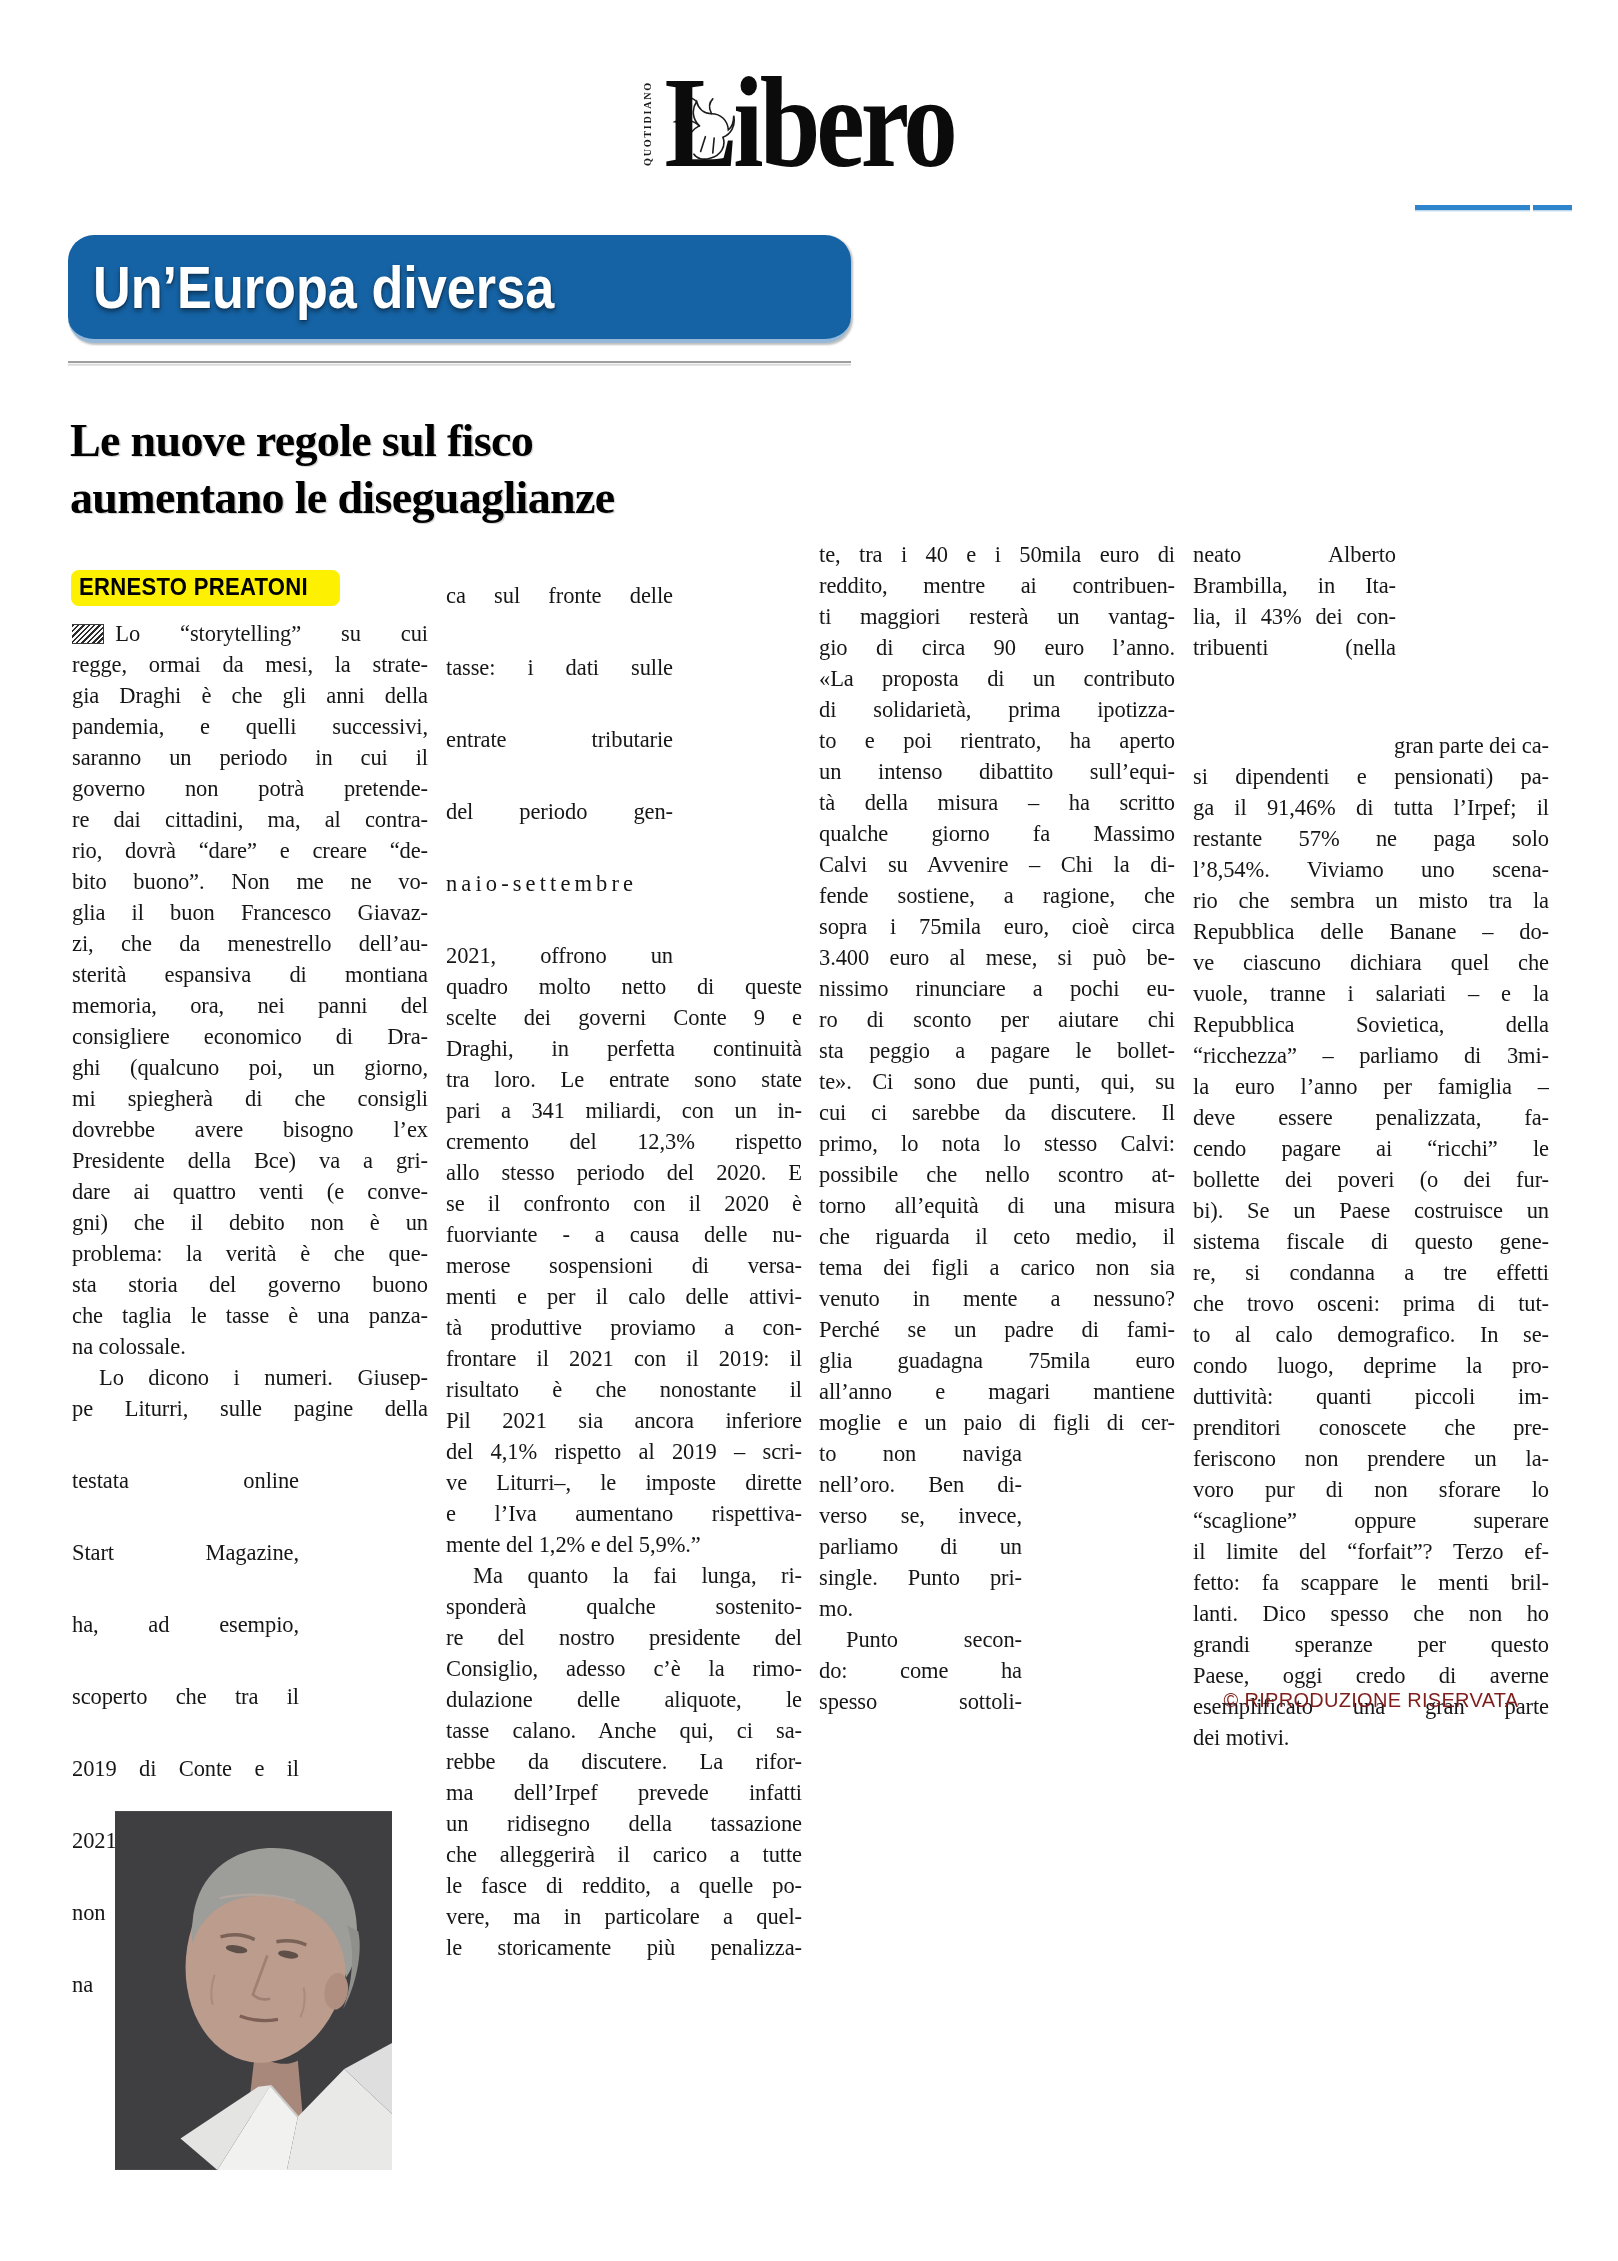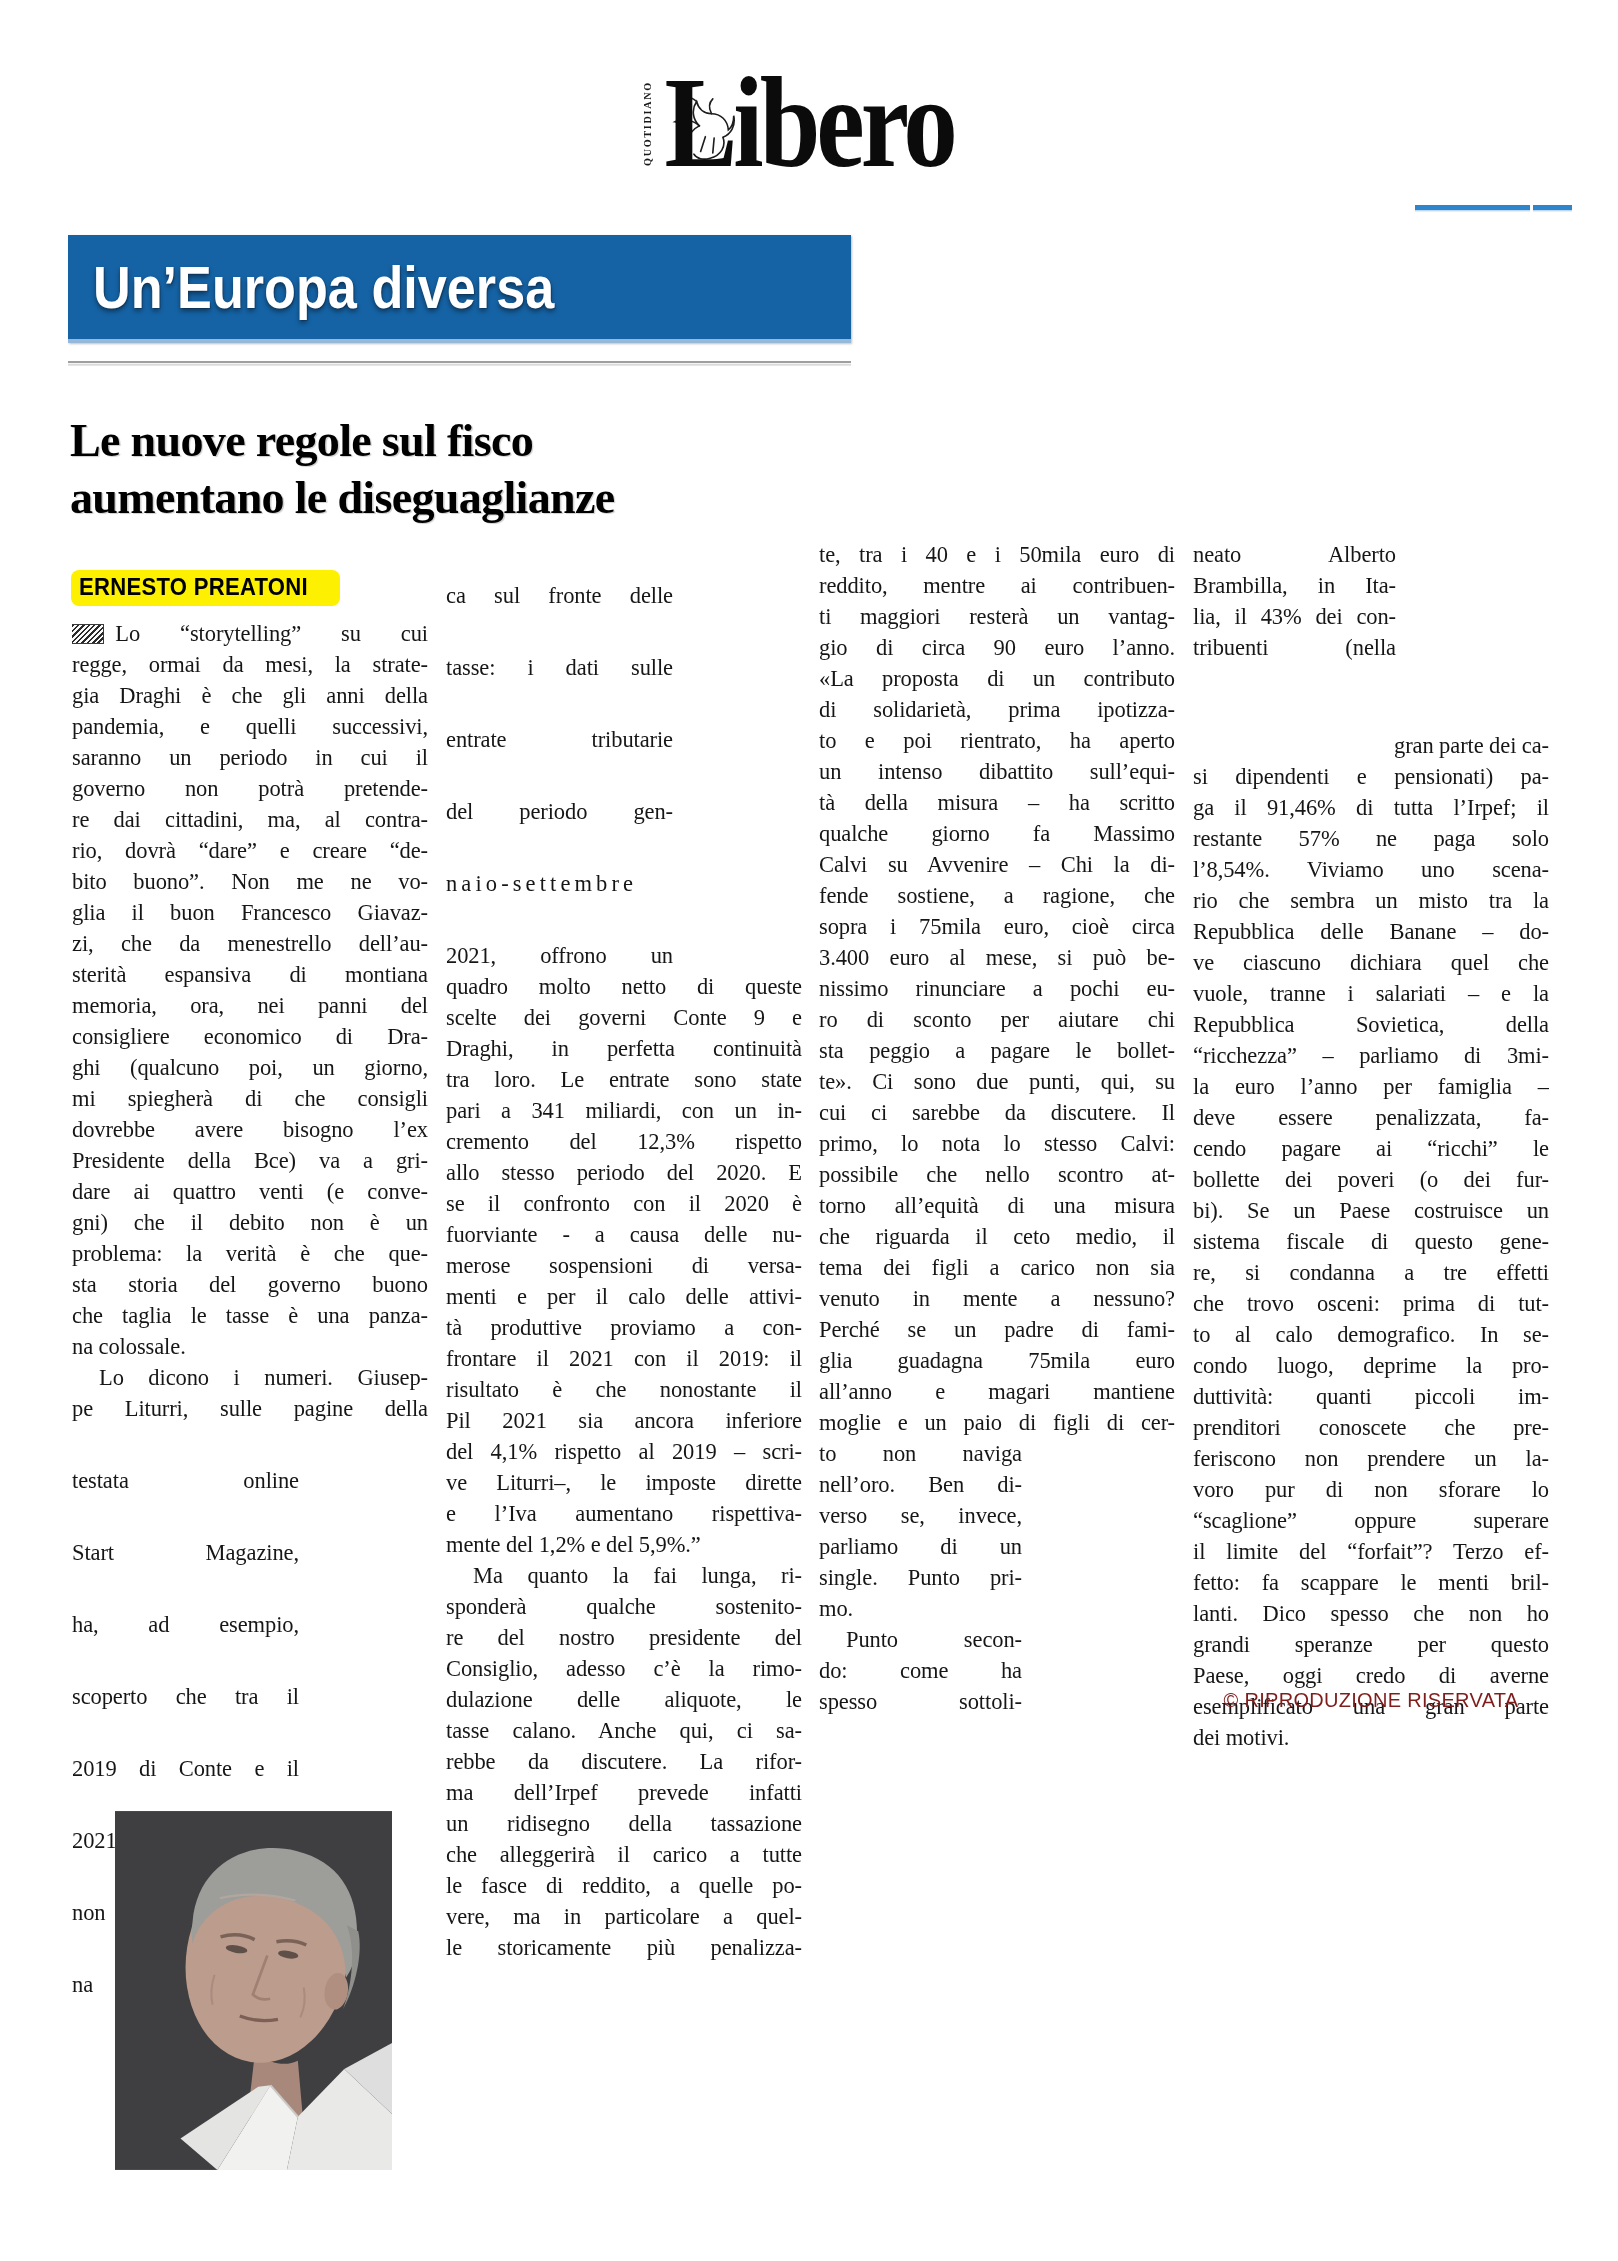--- a/index.html
+++ b/index.html
@@ -17,21 +17,21 @@
   .masthead-vertical{position:absolute;left:5.5px;top:18px;writing-mode:vertical-rl;
         transform:rotate(180deg);font-family:"Liberation Serif",serif;font-weight:bold;
         font-size:10.2px;letter-spacing:1.7px;color:#1a1a1a;}
   .pegasus{position:absolute;left:31px;top:20.5px;width:68px;height:81px;}
   .masthead-rule{position:absolute;top:205px;left:1415px;display:flex;gap:3.4px;}
   .masthead-rule .seg-a{width:115px;height:4.8px;background:#2e85cb;box-shadow:0 1.4px 0 #bcd7ee;}
   .masthead-rule .seg-b{width:39px;height:4.8px;background:#2e85cb;box-shadow:0 1.4px 0 #bcd7ee;}
 
   
   .kicker{position:absolute;left:68px;top:235px;width:783px;height:104px;background:#1563a5;
-        border-bottom:4.8px solid #96b9d9;display:flex;align-items:center;box-shadow:1.4px 1.4px 2px rgba(0,0,0,.25);}
+        border-bottom:4.8px solid #96b9d9;display:flex;align-items:center;box-shadow:1.4px 1.4px 2px rgba(0,0,0,.25);border-radius:26px;}
   .kicker-label{font-family:"Liberation Sans",sans-serif;font-weight:bold;font-size:60px;color:#ffffff;
         margin-left:24.6px;display:inline-block;transform:scaleX(.87);transform-origin:left center;
         text-shadow:0 3.4px 5.5px rgba(0,0,0,.45),1.4px 1.4px 0 rgba(20,50,90,.35);white-space:nowrap;}
   .rule{position:absolute;left:68px;top:361px;width:783px;height:2px;background:#9f9f9f;
         box-shadow:0 2.7px 0 #dadada;}
 
   
   .headline{position:absolute;left:70px;top:412px;width:853px;}
   .headline .hl{font-weight:bold;font-size:47px;line-height:57px;letter-spacing:-0.7px;color:#000;
         transform:scaleX(.98);transform-origin:left;text-shadow:1.4px 1.4px 0.7px rgba(120,120,120,.35);white-space:nowrap;}

